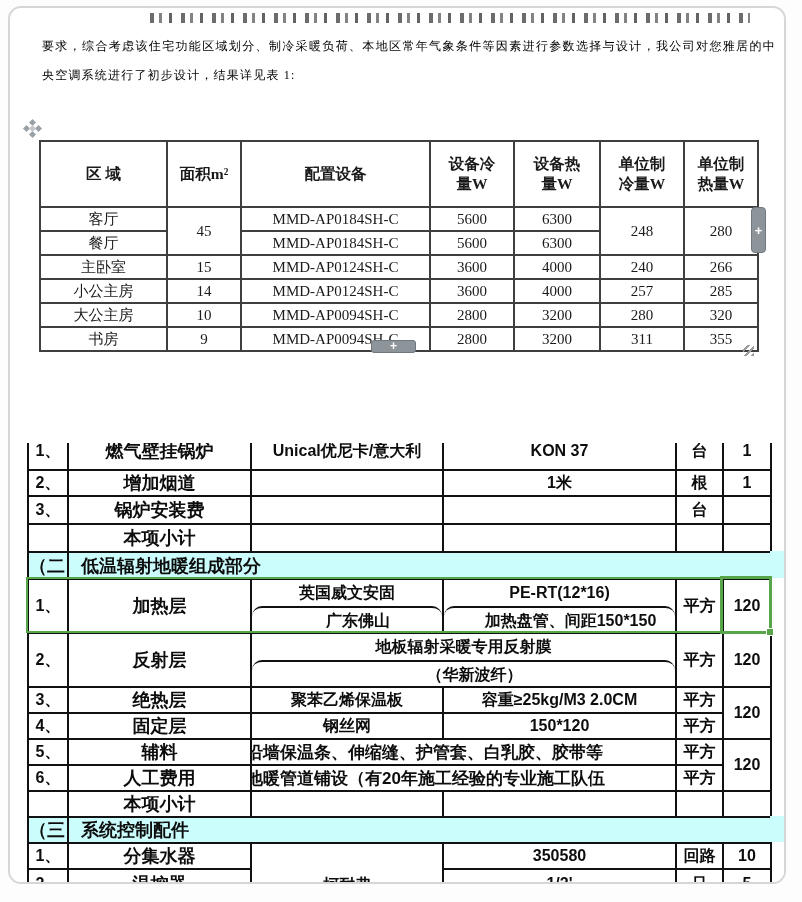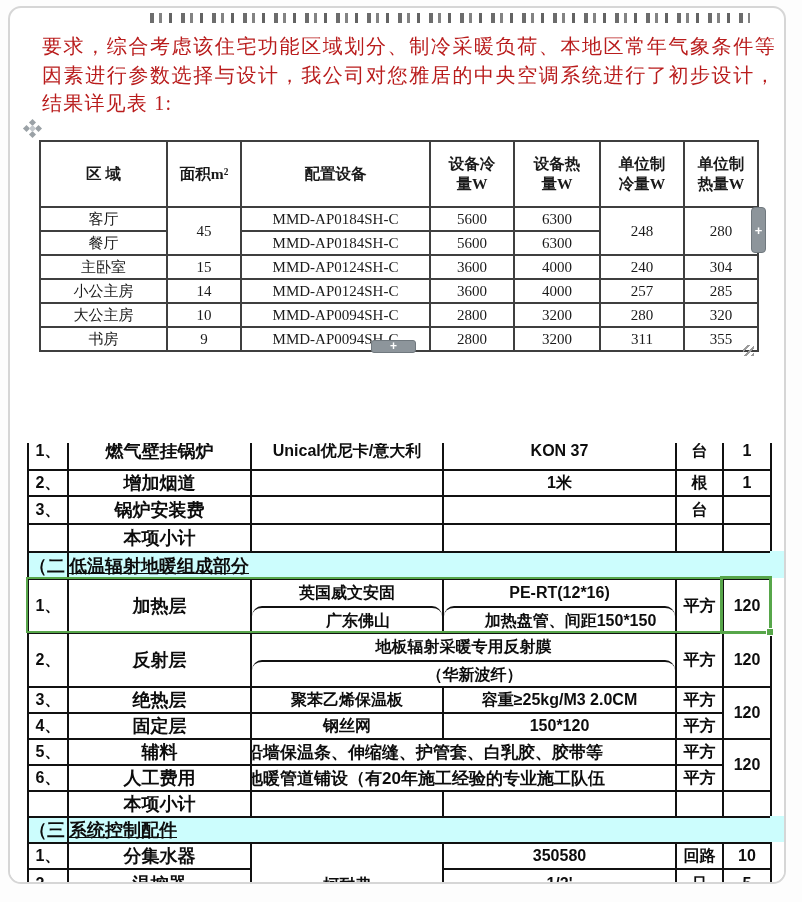--- a/index.html
+++ b/index.html
@@ -9,21 +9,21 @@
   .frame { position:absolute; left:8px; top:6px; width:778px; height:878px;
            border:2px solid #d6d6d6; border-radius:13px; background:#ffffff; overflow:hidden; }
   .content { position:absolute; left:-10px; top:-8px; width:802px; height:902px; }
 
   
   .clipped-line { position:absolute; left:150px; top:13px; width:600px; height:10px; opacity:.75;
     background:repeating-linear-gradient(90deg,#3c3c3c 0 4px,transparent 4px 9px,#5a5a5a 9px 12px,transparent 12px 19px,#2f2f2f 19px 22px,transparent 22px 31px);
     filter:blur(0.7px); }
 
   .para { position:absolute; left:42px; width:734px; font-family:"Liberation Serif","DejaVu Serif",serif;
-          font-size:20px; line-height:28.5px; letter-spacing:1.2px; text-align:justify; color:#b91c1c; }
+          font-size:12px; line-height:28.5px; letter-spacing:1.2px; text-align:justify; color:#000000; }
   .para1 { top:32px; }
   .para2 { top:366px; height:86px; overflow:hidden; }
   .para2 b { letter-spacing:1.6px; }
 
   
   .t1 { position:absolute; left:39px; top:140px; border-collapse:collapse; table-layout:fixed; width:718px;
         font-family:"Liberation Serif","DejaVu Serif",serif; }
   .t1 td, .t1 th { border:2px solid #3f3f3f; text-align:center; vertical-align:middle;
                    font-size:15px; font-weight:normal; padding:0; overflow:hidden; }
   .t1 thead th { height:62px; font-weight:bold; font-size:15.5px; }
@@ -45,21 +45,21 @@
 
   
   .sheet { position:absolute; left:10px; top:443px; width:780px; height:441px; background:#ffffff; overflow:hidden; }
   .t2 { position:absolute; left:17px; top:-12px; border-collapse:collapse; table-layout:fixed; width:743px;
         font-family:"Liberation Sans","DejaVu Sans",sans-serif; color:#0d0d0d; }
   .t2 td { border:2px solid #111111; text-align:center; vertical-align:middle; padding:0;
            font-size:16px; font-weight:bold; overflow:hidden; white-space:nowrap; }
   .t2 td.idx { font-weight:bold; font-size:16px; }
   .t2 td.name { font-size:18px; }
   .t2 td.sec { background:#ccfdfd; text-align:left; font-size:18px; }
-  .t2 td.sec.lbl { padding-left:0;text-decoration:underline; }
+  .t2 td.sec.lbl { padding-left:12px; }
   .t2 .sub { line-height:25px; height:26px;border-radius:10px; }
   .t2 .sub + .sub { border-top:2px solid #111111;padding-left:22px; }
   .t2 td.overflow-text { text-indent:-8px; text-align:left; padding-left:2px; font-size:17px; }
   .cyan-sliver { position:absolute; left:760px; width:20px; background:#ccfdfd; }
 
   
   .sel-row { position:absolute; left:16px; top:134px; width:746px; height:56px;
              border:2px solid #57a64a; pointer-events:none; }
   .sel-cell { position:absolute; left:710px; top:133px; width:52px; height:58px;
               border:3px solid #57a64a; }
@@ -130,21 +130,21 @@
             <td>5600</td>
             <td>6300</td>
           </tr>
           <tr>
             <td>主卧室</td>
             <td>15</td>
             <td>MMD-AP0124SH-C</td>
             <td>3600</td>
             <td>4000</td>
             <td>240</td>
-            <td>304</td>
+            <td>266</td>
           </tr>
           <tr>
             <td>小公主房</td>
             <td>14</td>
             <td>MMD-AP0124SH-C</td>
             <td>3600</td>
             <td>4000</td>
             <td>257</td>
             <td>285</td>
           </tr>

